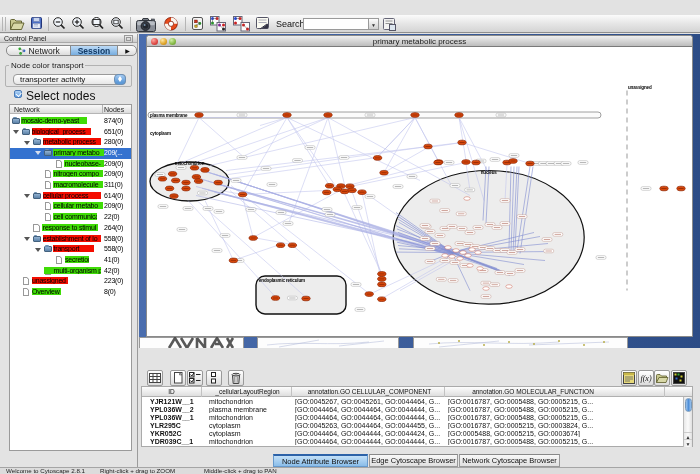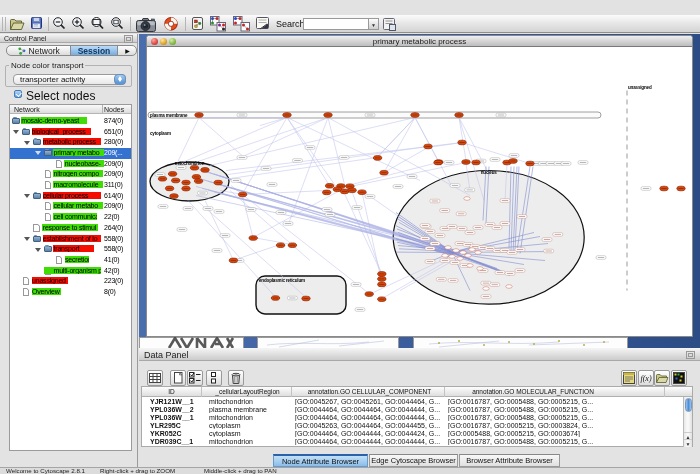--- a/index.html
+++ b/index.html
@@ -761,27 +761,20 @@
             <circle cx="395" cy="7" r="1"></circle>
             <circle cx="420" cy="4" r="1"></circle>
           <circle cx="445" cy="8" r="1"></circle>
             <circle cx="465" cy="5" r="1"></circle>
         </g>
       </svg>
     </div>
   </div>
 
   <div id="dpanel">
-    <div id="dphead">
-        <span>Data Panel</span>
-      <svg width="9" height="8" style="position:absolute;right:5px;top:2.5px;" viewBox="0 0 9 8">
-          <rect x="0.5" y="0.5" width="8" height="7" fill="none" stroke="#999"></rect>
-          <rect x="2.5" y="2.5" width="4" height="3" fill="none" stroke="#999"></rect>
-        </svg>
-    </div>
     <div id="dtool">
         <div class="dbtn" style="left:8px;"><svg width="14" height="14" viewBox="0 0 14 14">
             <rect x="1.5" y="2.5" width="11" height="9" fill="#fff" stroke="#444"></rect>
             <line x1="1.5" y1="5.5" x2="12.5" y2="5.5" stroke="#444"></line>
             <line x1="1.5" y1="8.5" x2="12.5" y2="8.5" stroke="#444"></line>
             <line x1="5" y1="2.5" x2="5" y2="11.5" stroke="#444"></line>
             <line x1="9" y1="2.5" x2="9" y2="11.5" stroke="#444"></line>
           </svg></div>
         <div class="dbtn" style="left:31px;"><svg width="14" height="14" viewBox="0 0 14 14">
             <rect x="3.5" y="1.5" width="7.5" height="10.5" fill="#fff" stroke="#444"></rect>
@@ -880,21 +873,21 @@
         </div>
       <div id="vscroll">
         <div style="position:absolute;left:0.5px;top:1px;width:7px;height:14px;border-radius:3.5px;background:linear-gradient(90deg,#9cc4ee,#4f8fd8,#9cc4ee);border:0.5px solid #7799bb;"></div>
         <div style="position:absolute;left:0;bottom:7.5px;width:8px;height:7.5px;border-top:1px solid #ccc;font-size:5px;text-align:center;color:#333;line-height:8px;">▲</div>
         <div style="position:absolute;left:0;bottom:0px;width:8px;height:7.5px;border-top:1px solid #ccc;font-size:5px;text-align:center;color:#333;line-height:8px;">▼</div>
       </div>
     </div>
     <div id="btabs">
       <div class="btab" id="btab1" style="left:134px;width:95px;">Node Attribute Browser</div>
       <div class="btab" style="left:230px;width:89px;">Edge Cytoscape Browser</div>
-      <div class="btab" style="left:320px;width:101px;">Browser Attribute Browser</div>
+      <div class="btab" style="left:320px;width:101px;">Network Cytoscape Browser</div>
     </div>
   </div>
 
   <div id="status">
     <span style="left:6px;">Welcome to Cytoscape 2.8.1</span>
     <span style="left:100px;">Right-click + drag to ZOOM</span>
     <span style="left:204px;">Middle-click + drag to PAN</span>
   </div>
 </div>
 

